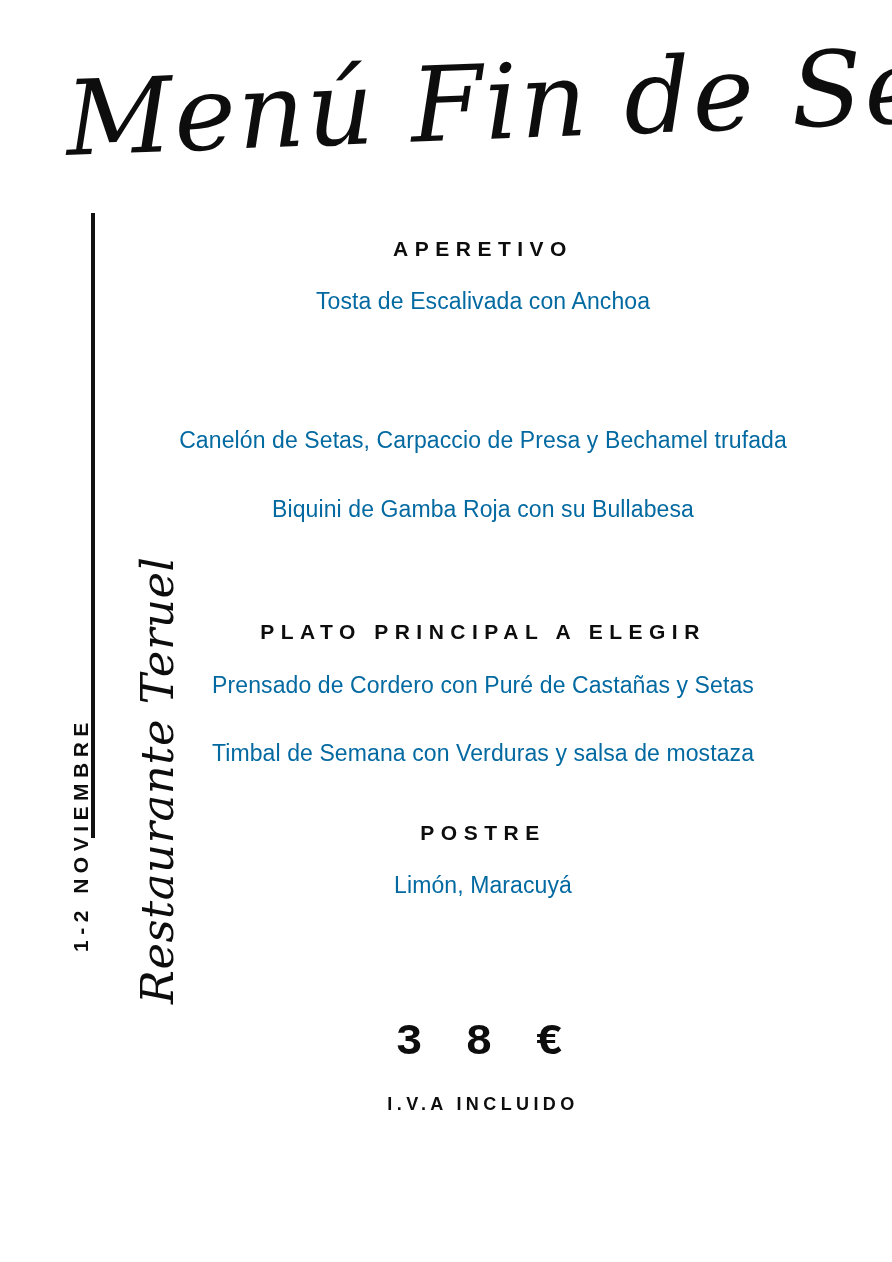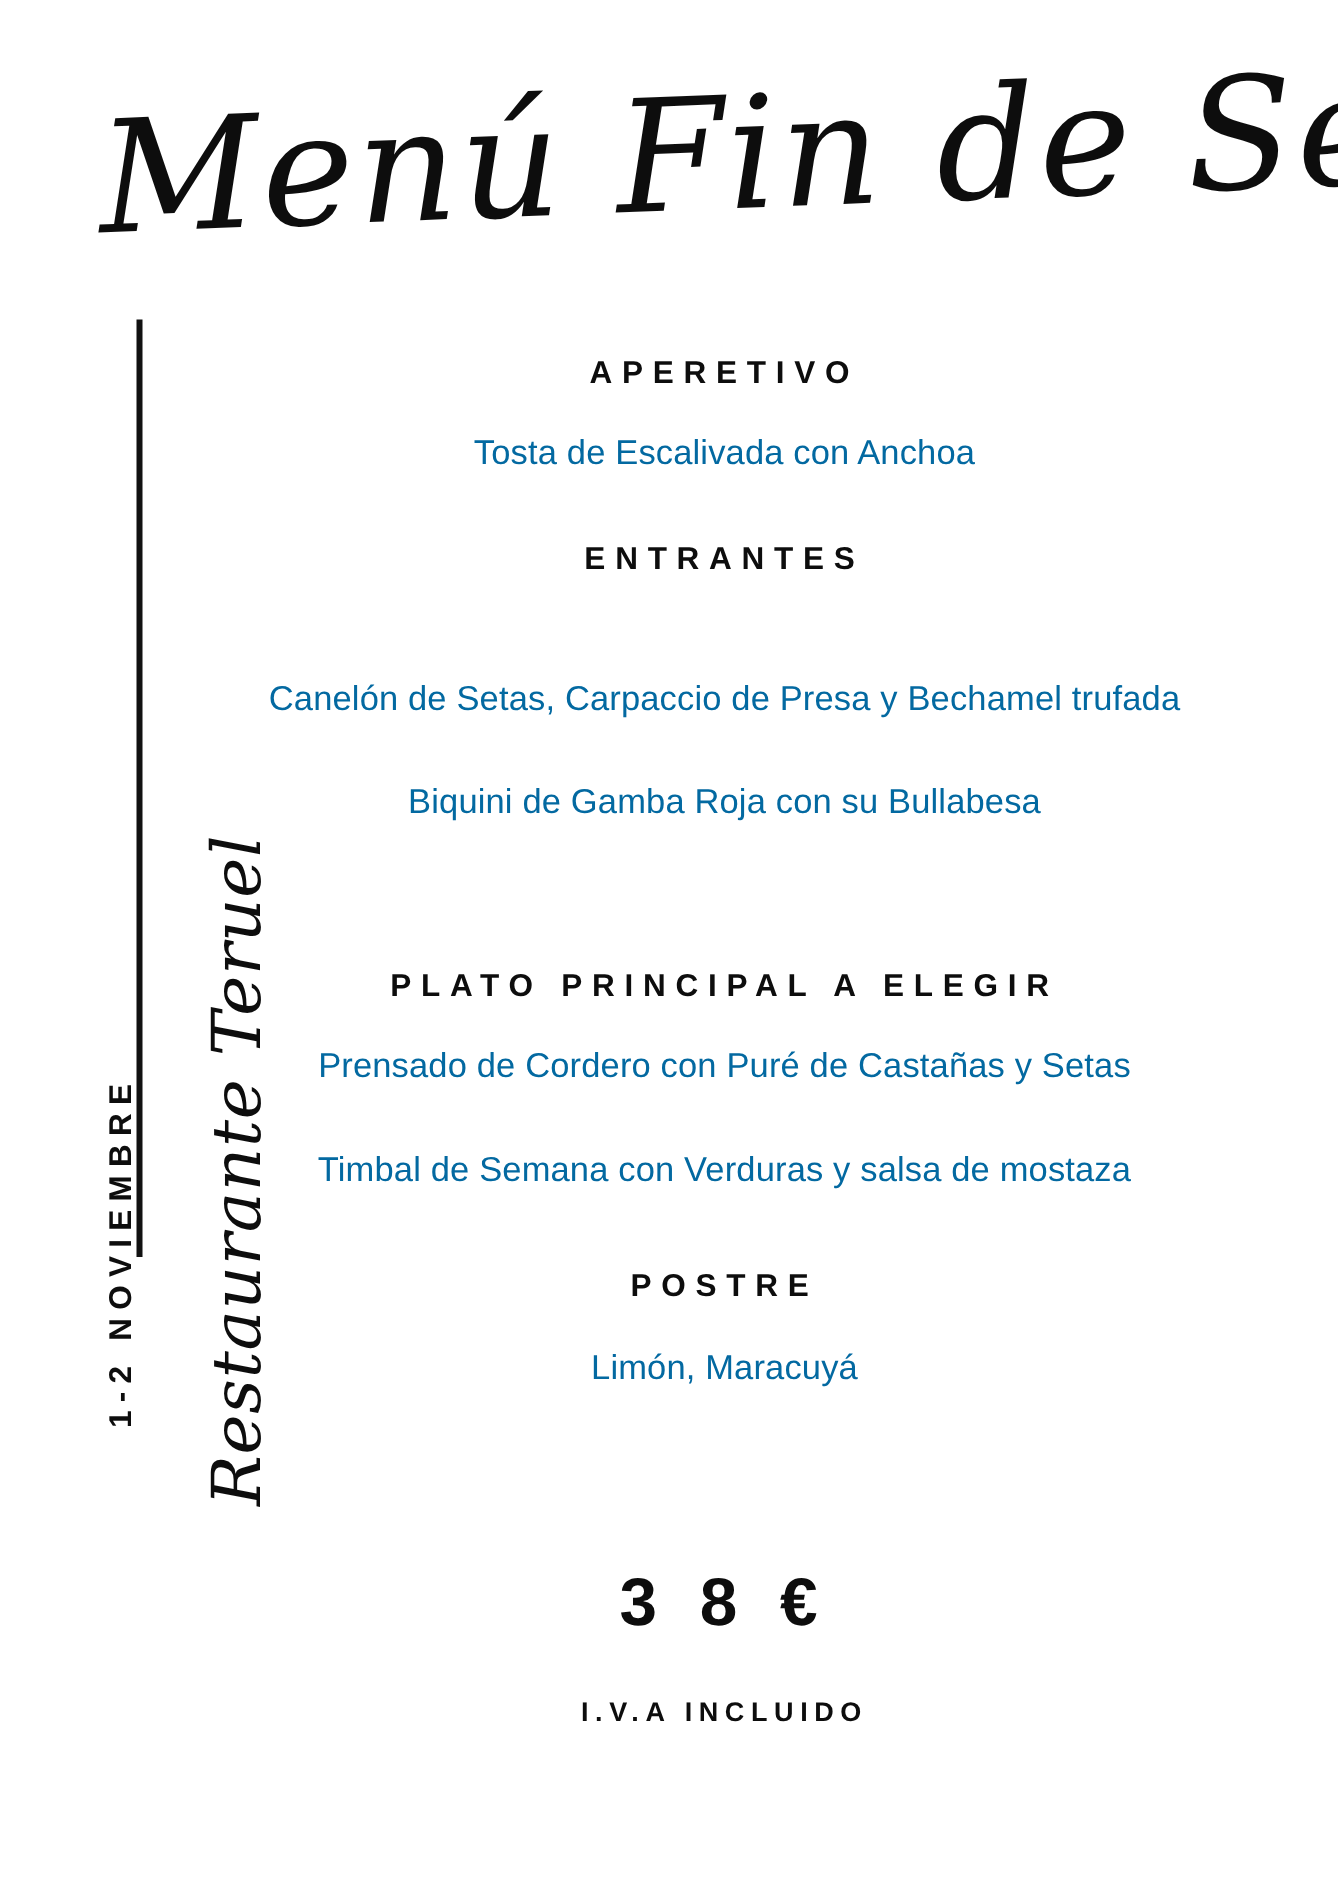--- a/index.html
+++ b/index.html
@@ -80,36 +80,36 @@
 
   .sp-after-heading { height: 26px; }
   .sp-between-dish  { height: 40px; }
   .sp-section-gap   { height: 44px; }
   .sp-big-gap       { height: 96px; }
   .sp-postre-gap    { height: 52px; }
   .sp-bodega-gap    { height: 56px; }
   .sp-price-gap     { height: 62px; }
 
   .price {
-    font-family: Liberation Sans, sans-serif;
+    font-family: Liberation Mono, monospace;
     font-weight: 700;
     font-size: 45px;
     letter-spacing: 8px;
     color: #0d0d0d;
     margin: 0;
     line-height: 1.1;
   }
 
   .price-note {
     font-family: "Liberation Sans", sans-serif;
     font-weight: 700;
     font-size: 18px;
     letter-spacing: 4.4px;
     color: #0d0d0d;
-    margin: 12px;
+    margin: 0;
     line-height: 1.2;
   }
 
   
   .date-vertical {
     position: absolute;
     left: 64px;
     top: 918px;
     width: 300px;
     height: 34px;
@@ -154,21 +154,20 @@
   <div class="vertical-rule"></div>
 
   <div class="content">
 
     <div class="section-heading">APERETIVO</div>
     <div class="sp-after-heading"></div>
     <div class="dish">Tosta de Escalivada con Anchoa</div>
 
     <div class="sp-section-gap"></div>
 
-    <div class="section-heading">ENTRANTES</div>
     <div class="sp-after-heading"></div>
     <div class="sp-between-dish"></div>
     <div class="dish">Canelón de Setas, Carpaccio de Presa y Bechamel trufada</div>
     <div class="sp-between-dish"></div>
     <div class="dish">Biquini de Gamba Roja con su Bullabesa</div>
 
     <div class="sp-big-gap"></div>
 
     <div class="section-heading">PLATO PRINCIPAL A ELEGIR</div>
     <div class="sp-after-heading"></div>

